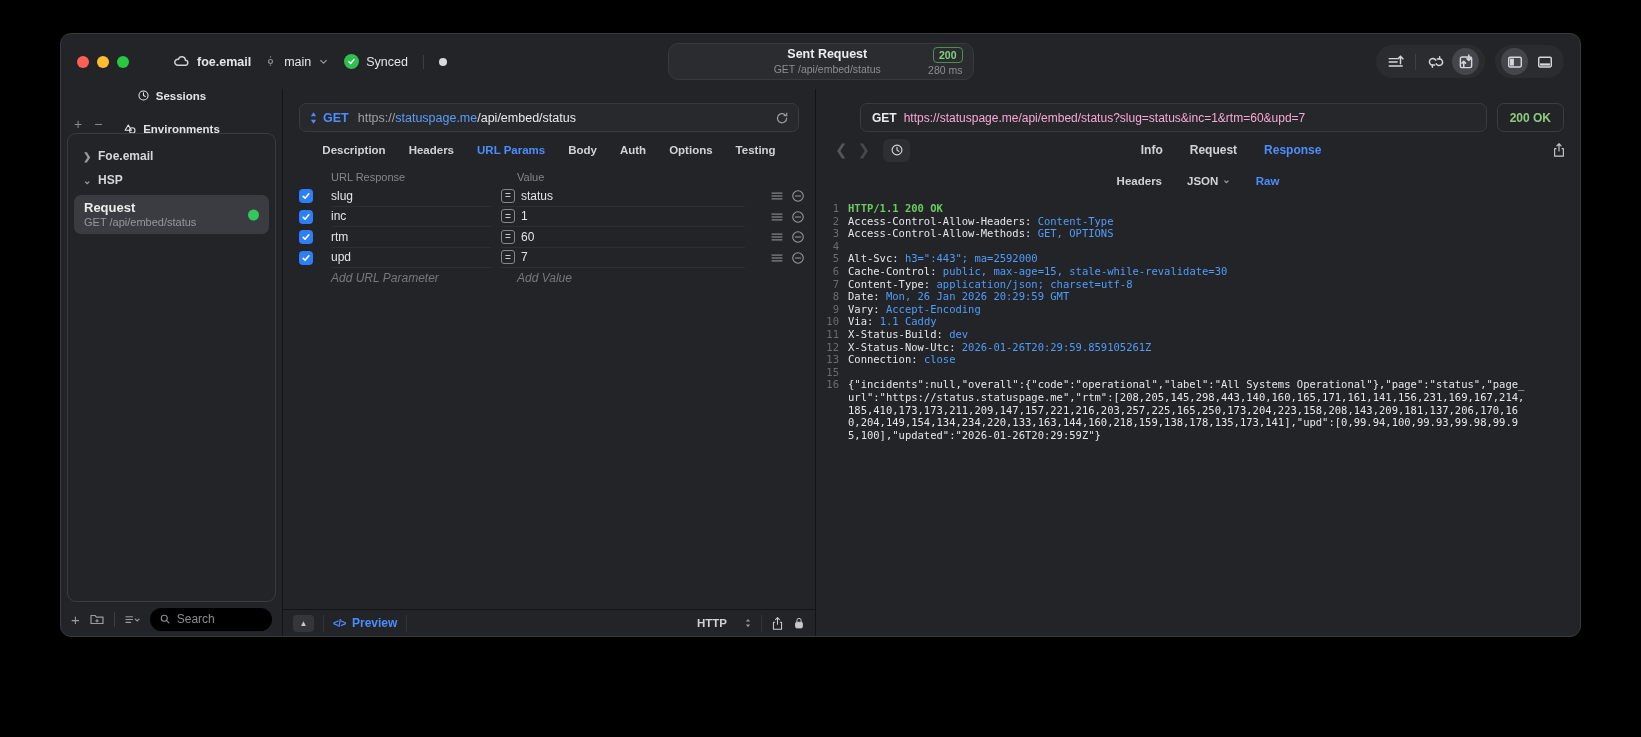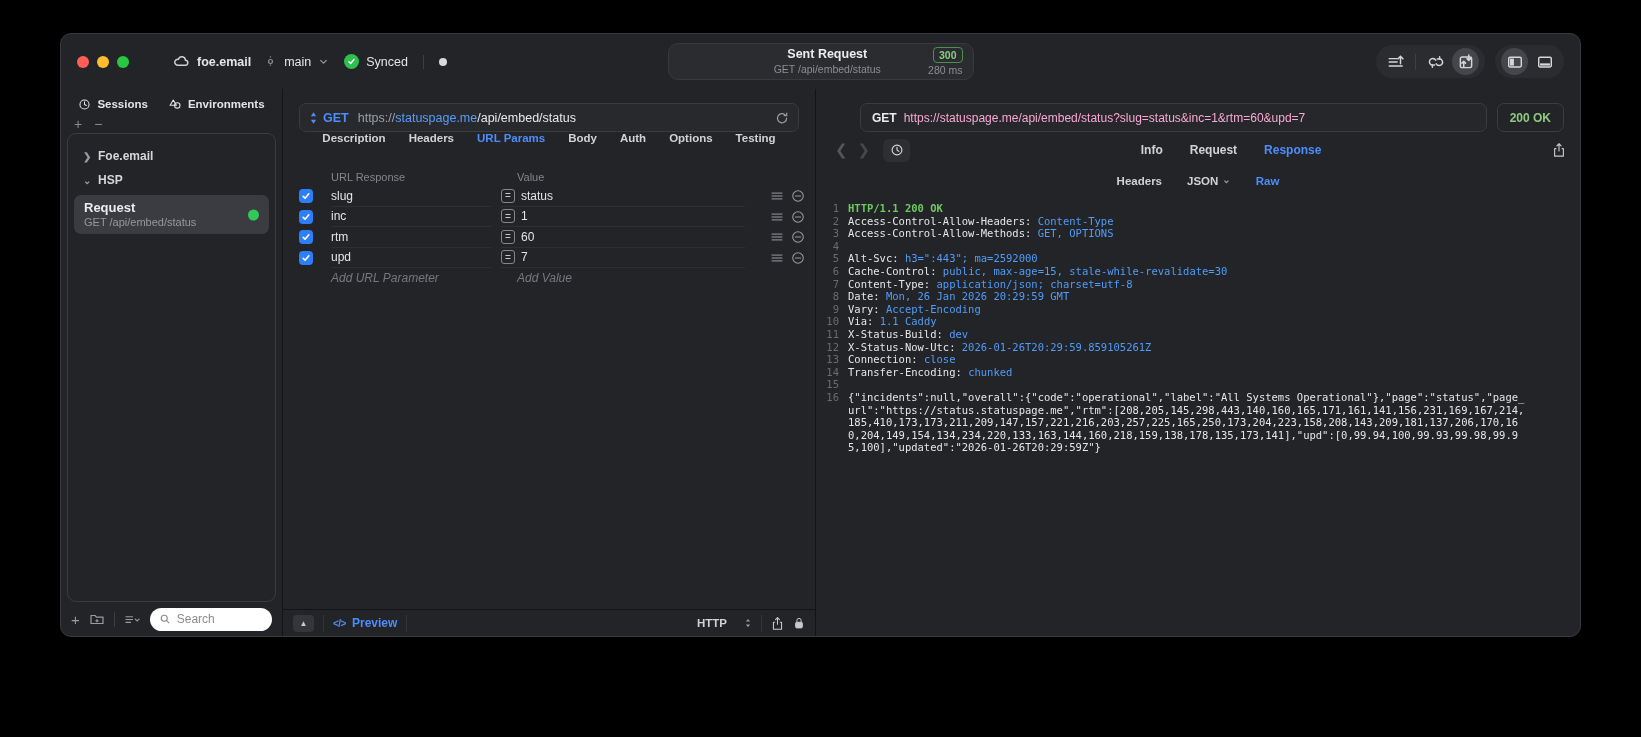--- a/index.html
+++ b/index.html
@@ -39,53 +39,53 @@
   .g-btn { width:27px; height:27px; border-radius:50%; display:flex; align-items:center;
     justify-content:center; color:#d6d6da; }
   .g-btn.on { background:#45464c; }
   .g-sep { width:1px; height:16px; background:#3e3f44; margin:0 3px; }
 
   
   .content { flex:1; display:flex; min-height:0; }
 
   
   .sidebar { width:221px; flex:none; display:flex; flex-direction:column; }
-  .sb-tabs { height:30px; display:flex; justify-content:center; align-items:center; gap:20px; }
+  .sb-tabs { height:30px; display:flex; align-items:center; gap:20px;flex-direction:column; }
   .sb-tab { display:flex; align-items:center; gap:6px; color:#e3e3e6; font-size:11.5px; font-weight:600; }
   .sb-plusminus { height:12px; display:flex; gap:12px; padding-left:13px; color:#8a8a90;
     font-size:14px; line-height:10px; margin-bottom:2px; }
   .sb-panel { flex:1; margin:0 6px; border:1px solid #3b3c40; border-radius:9px;
     padding-top:10px; min-height:0; }
   .tree-row { height:24px; display:flex; align-items:center; gap:7px; padding-left:15px;
     color:#d6d6d9; font-size:12px; font-weight:700; }
   .tree-chev { color:#9a9aa0; font-size:10px; width:8px; display:inline-block; }
   .req-card { margin:3px 6px; background:#3b3c41; border-radius:7px; padding:5px 10px 6px;
     position:relative; }
   .req-title { color:#ececee; font-size:13px; font-weight:700; }
   .req-sub { color:#97979d; font-size:11px; margin-top:1px; }
   .req-dot { position:absolute; right:10px; top:50%; transform:translateY(-50%);
     width:11px; height:11px; border-radius:50%; background:#34c759; }
   .sb-bottom { height:34px; flex:none; display:flex; align-items:center; gap:9px; padding:0 10px; }
   .sb-bt-ic { color:#9b9ba1; display:flex; align-items:center; }
   .sb-bdiv { width:1px; height:15px; background:#3d3d42; }
-  .search-pill { flex:1; height:23px; background:#ffffff; border-radius:12px; display:flex;
+  .search-pill { flex:1; height:23px; background:#000000; border-radius:12px; display:flex;
     align-items:center; gap:6px; padding:0 9px; }
   .search-ph { color:#8b8b91; font-size:12px; }
 
   
   .editor { width:534px; flex:none; border-left:1px solid #141416; border-right:1px solid #141416;
     display:flex; flex-direction:column; min-height:0; }
   .url-bar { margin:14px 16px 0; height:29px; background:#28292d; border:1px solid #3a3b3f;
     border-radius:7px; display:flex; align-items:center; padding:0 9px; gap:5px; }
   .stepper { color:#4c8dfd; display:flex; }
   .method { color:#4c8dfd; font-size:12.5px; font-weight:700; }
   .url-text { font-size:12.5px; white-space:nowrap; overflow:hidden; margin-left:4px; }
   .u-scheme { color:#9aa0a6; } .u-host { color:#5b9cf8; } .u-path { color:#e8e8ea; }
   .refresh { margin-left:auto; color:#9a9aa0; display:flex; }
-  .ed-tabs { height:36px; display:flex; justify-content:center; align-items:flex-start; gap:23px; }
+  .ed-tabs { height:36px; display:flex; justify-content:center; align-items:center; gap:23px; }
   .ed-tab { color:#d2d2d5; font-size:11.5px; font-weight:600; }
   .ed-tab.active { color:#4c8dfd; }
   .ptable { padding-left:16px; margin-right:10px; }
   .prow { display:grid; grid-template-columns:22px 160px 1fr 50px; column-gap:10px;
     align-items:center; height:20.5px; }
   .phead { color:#85858b; font-size:11px; height:18px; }
   .phead .col-val { padding-left:16px; }
   .prow + .prow .cell-b { border-top:0; }
   .cell-b { border-bottom:1px solid #2e2f33; height:100%; display:flex; align-items:center; }
   .cbx { width:14px; height:14px; border-radius:4px; background:#2d7ff9; display:flex;
@@ -178,21 +178,21 @@
       <span class="tb-sep"></span>
       <span class="tb-dot"></span>
     </div>
 
     <div class="sent-pill">
       <div class="sent-mid">
         <div class="sent-title">Sent Request</div>
         <div class="sent-sub">GET /api/embed/status</div>
       </div>
       <div class="sent-right">
-        <span class="code-badge">300</span>
+        <span class="code-badge">200</span>
         <span class="sent-ms">280 ms</span>
       </div>
     </div>
 
     <div class="tb-right">
       <div class="icon-group">
         <div class="g-btn">
           <svg width="18" height="18" viewBox="0 0 16 16" fill="none" stroke="currentColor" stroke-width="1.3" stroke-linecap="round">
               <path d="M2 5h7M2 8h7M2 11.5h11.5"></path>
               <path d="M12 9.5V3.2M9.8 5.2L12 3l2.2 2.2"></path>
@@ -568,24 +568,20 @@
           </div>
           <div class="cl">
             <span class="ln">12</span>
             <span class="lc"><span class="hn">X-Status-Now-Utc:</span> <span class="hv">2026-01-26T20:29:59.859105261Z</span></span>
           </div>
           <div class="cl">
             <span class="ln">13</span>
             <span class="lc"><span class="hn">Connection:</span> <span class="hv">close</span></span>
           </div>
           <div class="cl">
-            <span class="ln">14</span>
-            <span class="lc"><span class="hn">Transfer-Encoding:</span> <span class="hv">chunked</span></span>
-          </div>
-          <div class="cl">
             <span class="ln">15</span>
             <span class="lc"></span>
           </div>
           <div class="cl">
             <span class="ln">16</span>
             <span class="lc">{"incidents":null,"overall":{"code":"operational","label":"All Systems Operational"},"page":"status","page_url":"https://status.statuspage.me","rtm":[208,205,145,298,443,140,160,165,171,161,141,156,231,169,167,214,185,410,173,173,211,209,147,157,221,216,203,257,225,165,250,173,204,223,158,208,143,209,181,137,206,170,160,204,149,154,134,234,220,133,163,144,160,218,159,138,178,135,173,141],"upd":[0,99.94,100,99.93,99.98,99.95,100],"updated":"2026-01-26T20:29:59Z"}</span>
           </div>
         </div>
     </section>
 

